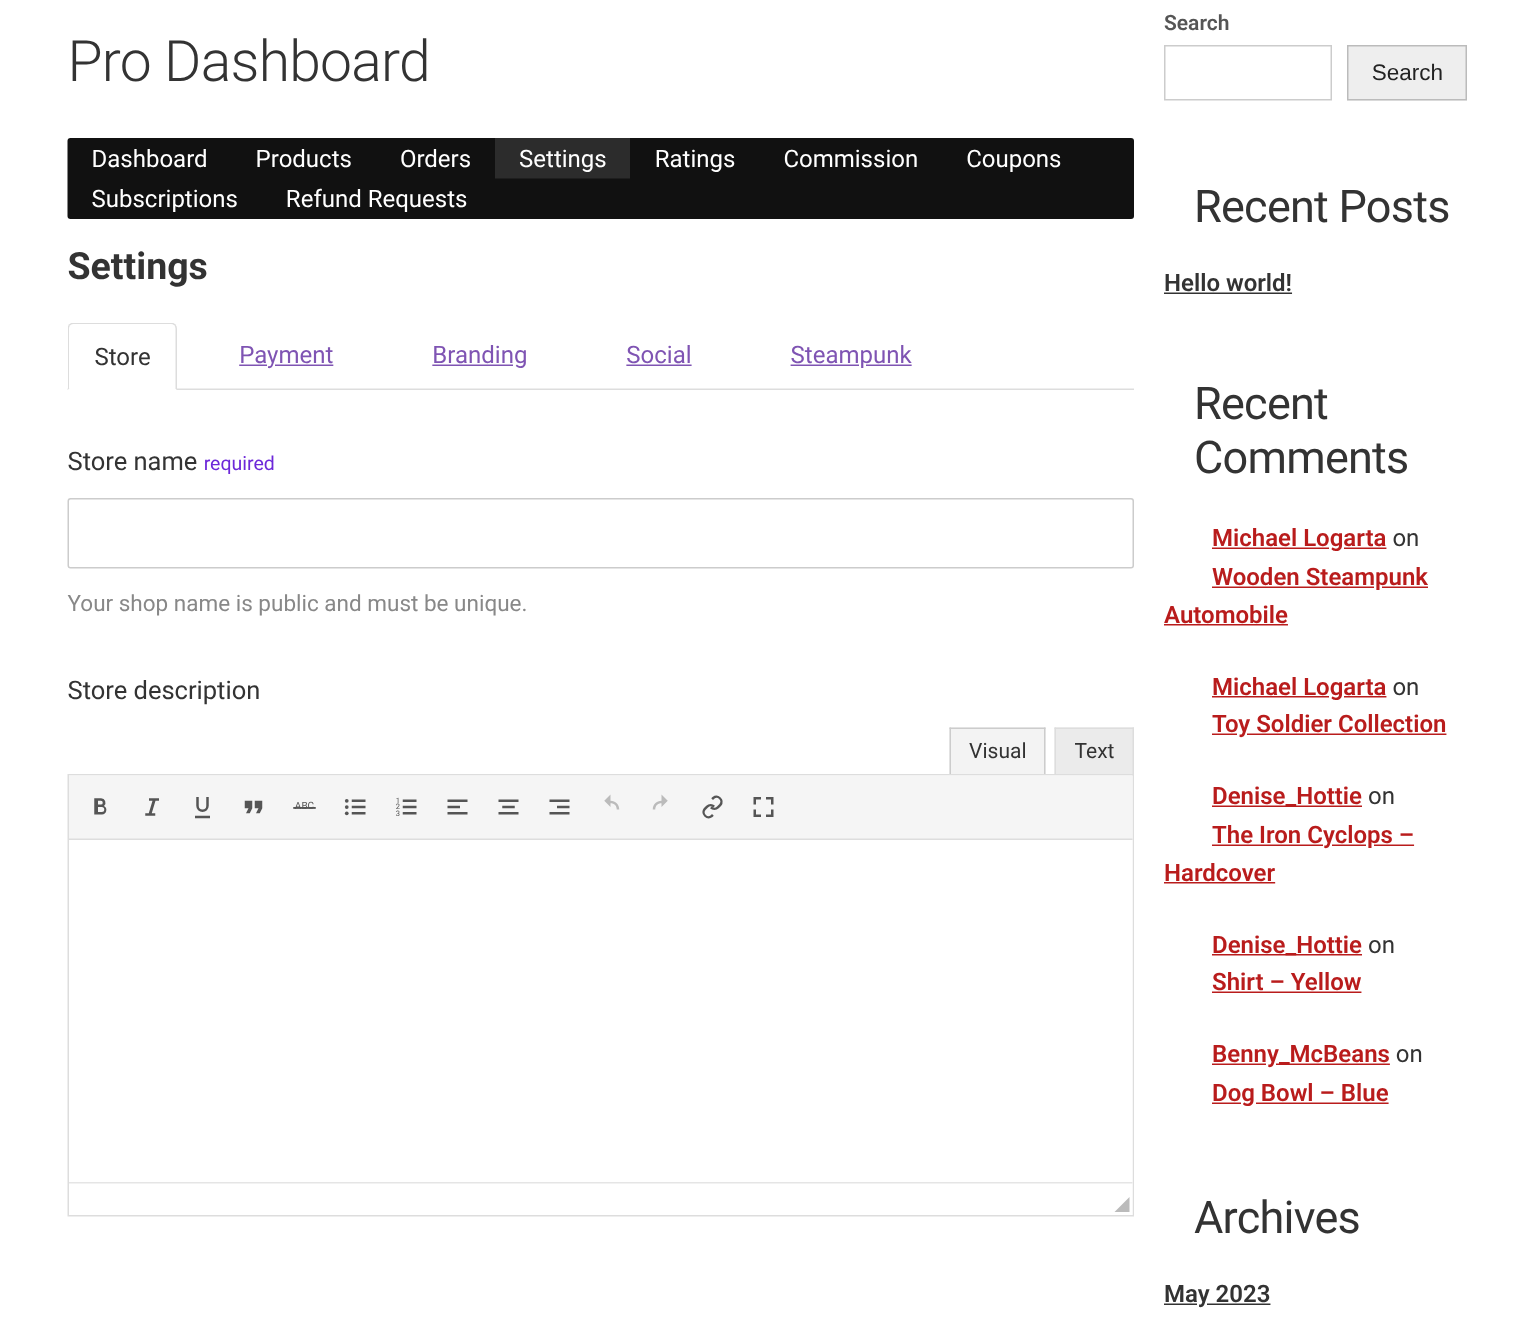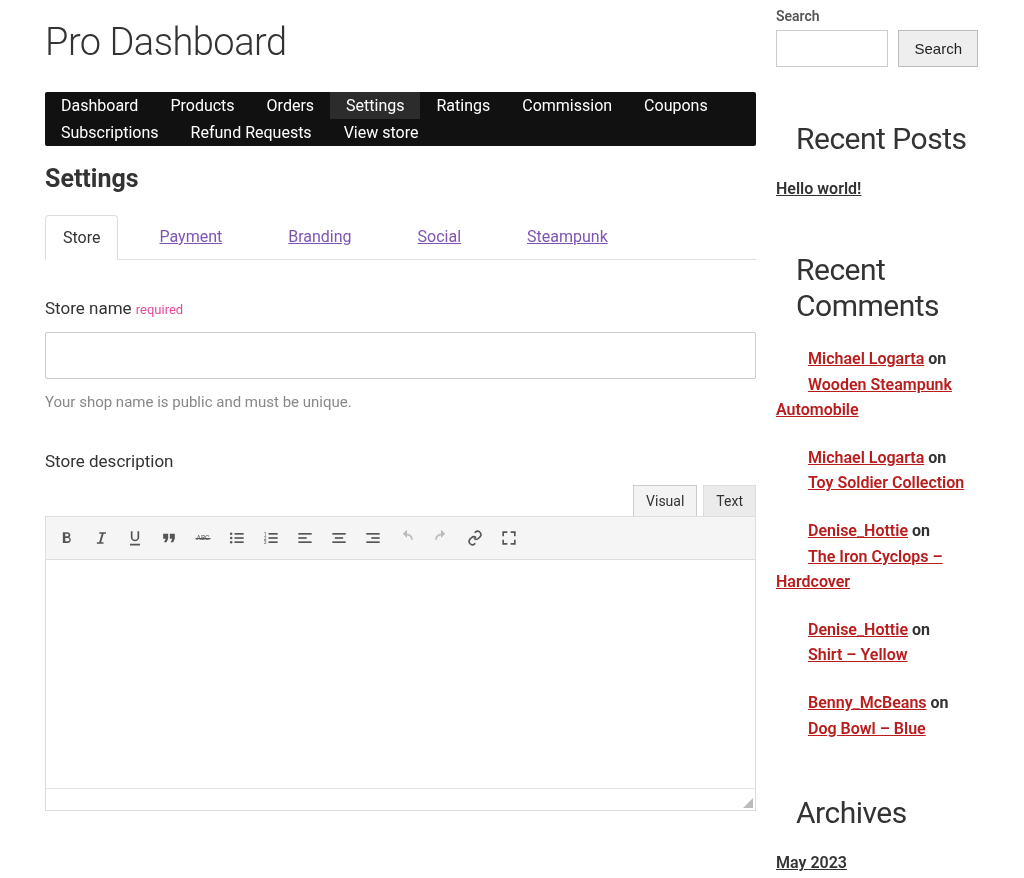--- a/index.html
+++ b/index.html
@@ -88,21 +88,21 @@
     }
     
     .field-label {
       font-size: 17px;
       color: #333;
       margin-bottom: 14px;
       display: block;
     }
     .field-label .required {
       font-size: 13px;
-      color: #ec4899;
+      color: #6d28d9;
       font-weight: 400;
     }
     .text-input {
       width: 100%;
       padding: 14px 12px;
       border: 1px solid #ccc;
       border-radius: 2px;
       font-size: 15px;
       background: #fff;
     }
@@ -240,41 +240,40 @@
       margin-bottom: 22px;
       color: #333;
     }
     .comment-list a {
       color: #b91c1c;
       text-decoration: underline;
       font-weight: 600;
       margin-left: 32px;
     }
     .comment-on {
-      font-weight: 700;
+      font-weight: 400;
     }
   </style>
 </head>
 <body>
 
 <div class="page-container">
   <div class="main-col">
     <h1 class="page-title">Pro Dashboard</h1>
 
     <nav class="dark-nav">
       <div class="dark-nav-item">Dashboard</div>
       <div class="dark-nav-item">Products</div>
       <div class="dark-nav-item">Orders</div>
       <div class="dark-nav-item active">Settings</div>
       <div class="dark-nav-item">Ratings</div>
       <div class="dark-nav-item">Commission</div>
       <div class="dark-nav-item">Coupons</div>
       <div class="dark-nav-item">Subscriptions</div>
       <div class="dark-nav-item">Refund Requests</div>
-      <div class="dark-nav-item">View store</div>
     </nav>
 
     <h2 class="section-heading">Settings</h2>
 
     <div class="settings-tabs">
       <div class="settings-tab active">Store</div>
       <div class="settings-tab">Payment</div>
       <div class="settings-tab">Branding</div>
       <div class="settings-tab">Social</div>
       <div class="settings-tab">Steampunk</div>

